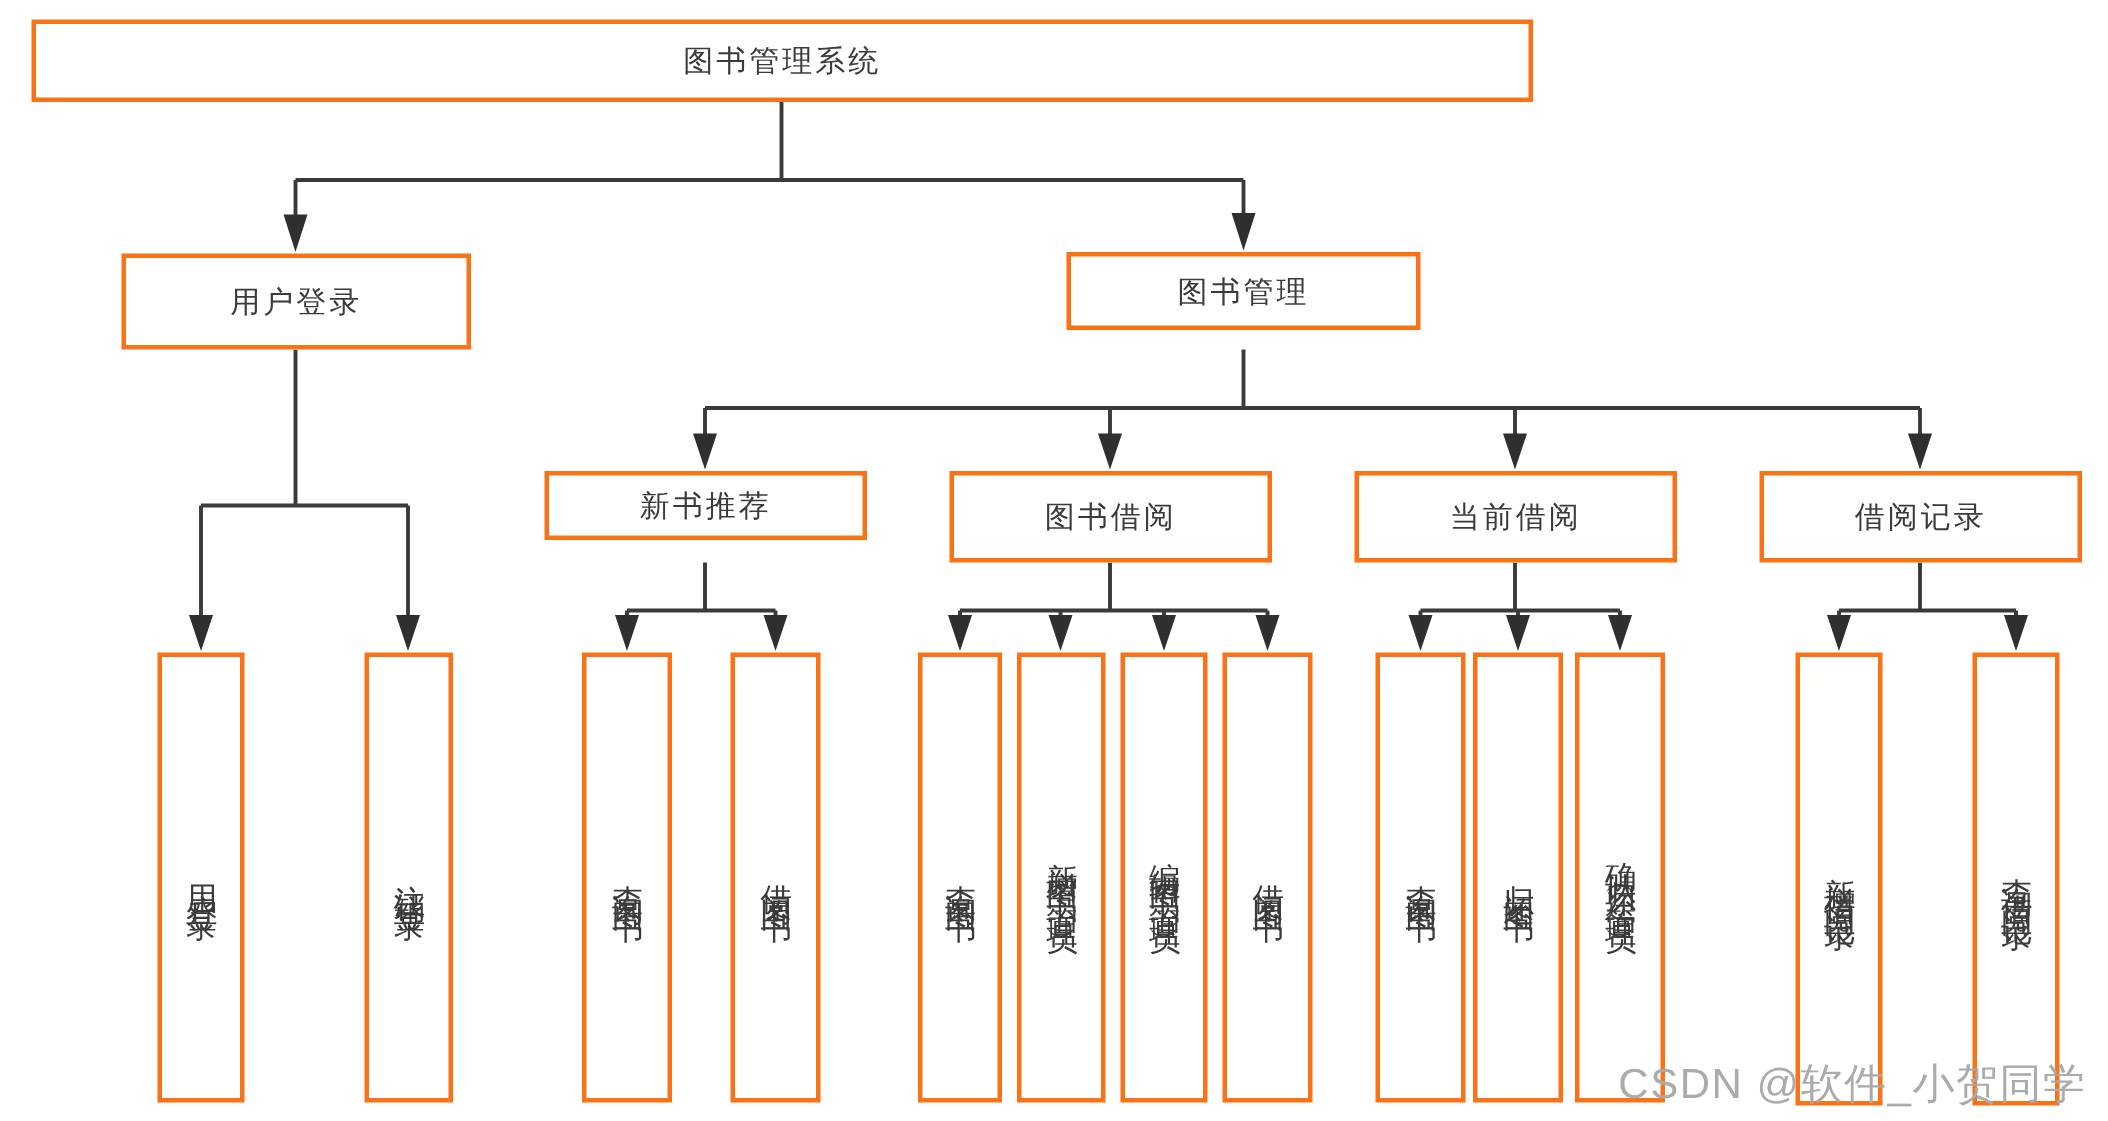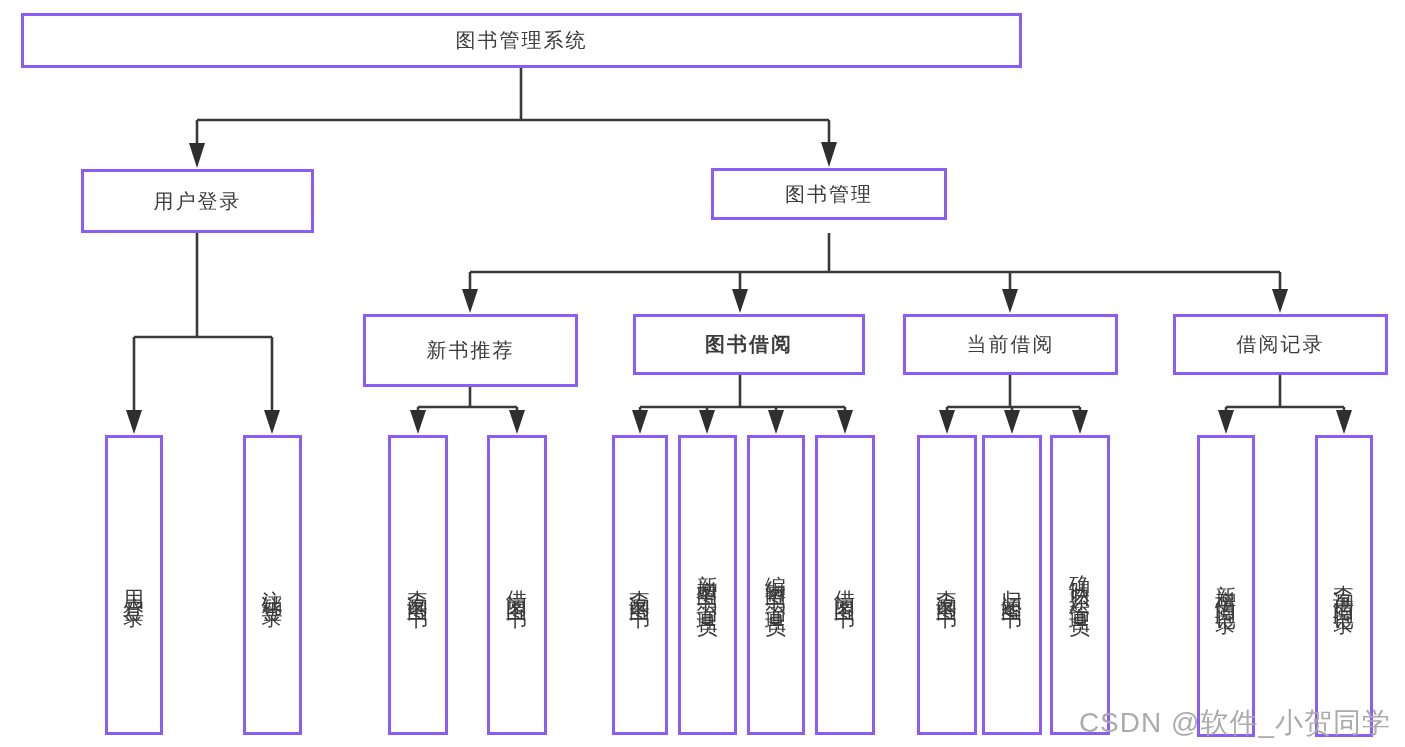--- a/index.html
+++ b/index.html
@@ -13,21 +13,21 @@
   }
   .wires {
     position: absolute;
     left: 0; top: 0;
     z-index: 1;
   }
   .node {
     position: absolute;
     box-sizing: border-box;
     background: #ffffff;
-    border: 3px solid #8b5cf6;
+    border: 3px solid #f97316;
     color: #3b3b3b;
     display: flex;
     align-items: center;
     justify-content: center;
     text-align: center;
     z-index: 2;
   }
   .node.h {
     font-size: 20px;
     letter-spacing: 2px;
@@ -123,22 +123,22 @@
       <polygon points="1226,434 1218,410 1234,410"></polygon>
       <polygon points="1344,434 1336,410 1352,410"></polygon>
     </g>
   </svg>
 
   <div class="node h" style="left:21px; top:13px; width:1001px; height:55px;">图书管理系统</div>
 
   <div class="node h" style="left:81px; top:169px; width:233px; height:64px;">用户登录</div>
   <div class="node h" style="left:711px; top:168px; width:236px; height:52px;">图书管理</div>
 
-  <div class="node h" style="left:363px; top:314px; width:215px; height:73px;">新书推荐</div>
-  <div class="node h" style="left:633px; top:314px; width:232px; height:61px;font-weight:bold;">图书借阅</div>
+  <div class="node h" style="left:363px; top:314px; width:215px; height:46px;">新书推荐</div>
+  <div class="node h" style="left:633px; top:314px; width:215px; height:61px;">图书借阅</div>
   <div class="node h" style="left:1173px; top:314px; width:215px; height:61px;">借阅记录</div>
   <div class="node h" style="left:903px; top:314px; width:215px; height:61px;">当前借阅</div>
 
   <div class="node v" style="left:105px; top:435px; width:58px; height:300px;">用户登录</div>
   <div class="node v" style="left:243px; top:435px; width:59px; height:300px;">注销登录</div>
 
   <div class="node v" style="left:388px; top:435px; width:60px; height:300px;">查询图书</div>
   <div class="node v" style="left:487px; top:435px; width:60px; height:300px;">借阅图书</div>
 
   <div class="node v" style="left:612px; top:435px; width:56px; height:300px;">查询图书</div>

